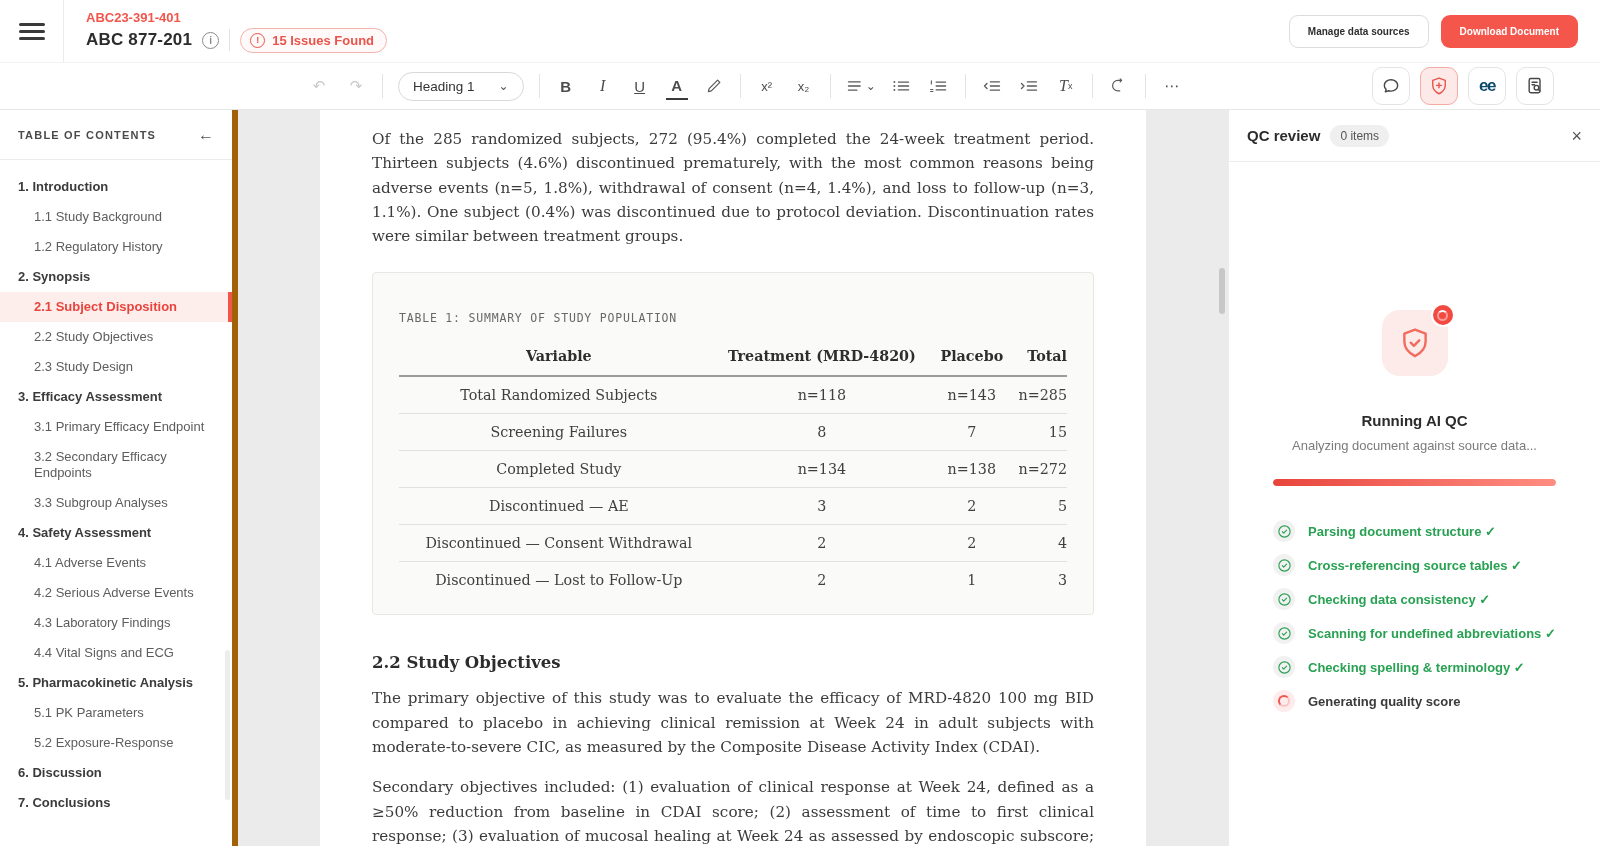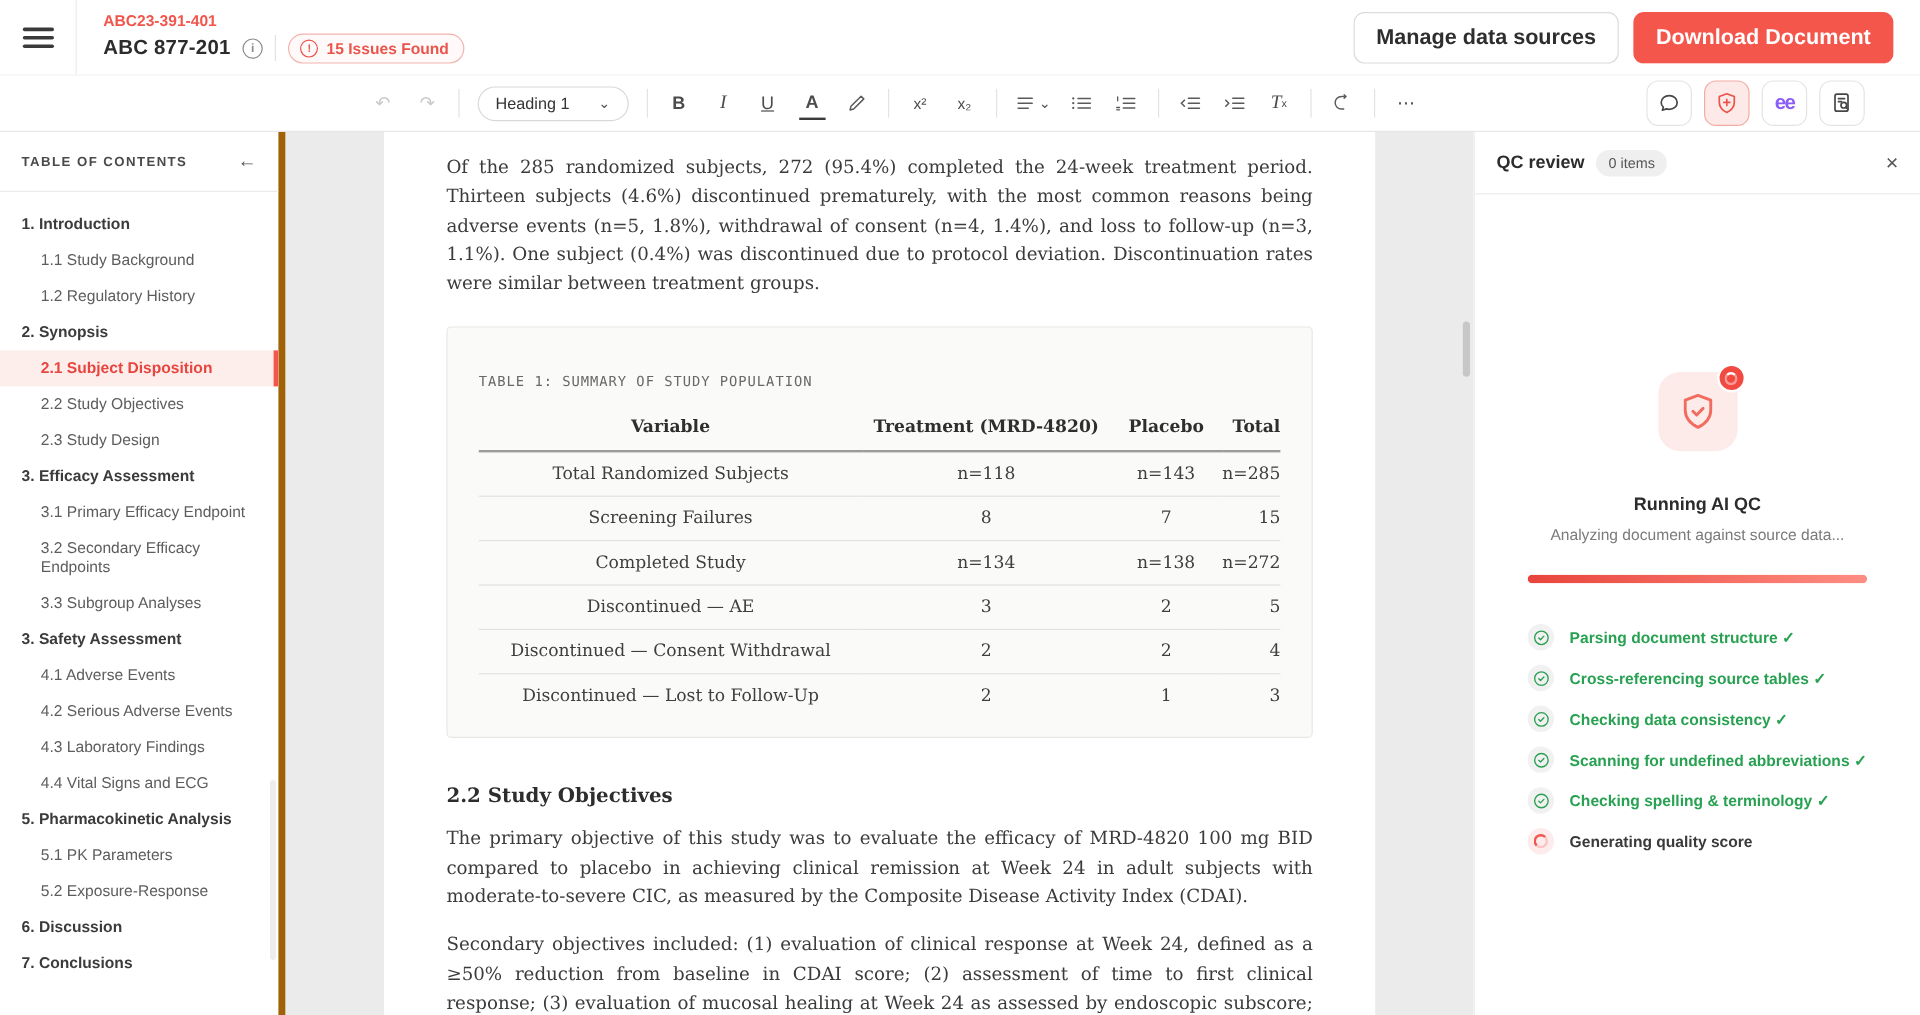--- a/index.html
+++ b/index.html
@@ -21,21 +21,21 @@
   .info-circle { width: 17px; height: 17px; border: 1.5px solid #8a8a8a; border-radius: 50%;
                  color: #8a8a8a; font-size: 10px; font-weight: 700; display: inline-flex;
                  align-items: center; justify-content: center; font-style: normal; }
   .vdiv { width: 1px; height: 22px; background: #e2e2e2; }
   .issues-badge { display: inline-flex; align-items: center; gap: 7px; border: 1px solid #f3b3ad;
                   background: #fffaf9; color: #e9544b; font-size: 13px; font-weight: 600;
                   border-radius: 999px; padding: 4px 12px 4px 9px; cursor: pointer; }
   .issues-badge .alert-dot { width: 15px; height: 15px; border: 1.5px solid #e9544b; border-radius: 50%;
                   font-size: 9px; font-weight: 800; display: inline-flex; align-items: center; justify-content: center; }
   .topbar-right { margin-left: auto; display: flex; gap: 12px; margin-right: 22px; }
-  .btn { font-size: 18px; font-weight: 600; border-radius: 9px; padding: 10px 18px; cursor: pointer;
+  .btn { font-size: 10px; font-weight: 600; border-radius: 9px; padding: 10px 18px; cursor: pointer;
          border: 1px solid transparent; font-family: "Liberation Sans", sans-serif; }
   .btn-outline { background: #fff; border-color: #dcdcdc; color: #2e2e2e; }
   .btn-primary { background: #f4564c; color: #fff; }
 
   
   .toolbar { position: absolute; top: 62px; left: 0; right: 0; height: 48px; background: #fff;
              border-top: 1px solid #f2f2f2; border-bottom: 1px solid #e7e7e7;
              display: flex; align-items: center; }
   .tools { display: flex; align-items: center; gap: 15px; margin-left: 308px; color: #4c4c4c; }
   .tool { display: inline-flex; align-items: center; justify-content: center; min-width: 22px; height: 28px;
@@ -52,21 +52,21 @@
   .t-color { font-size: 15px; font-weight: 600; border-bottom: 2.5px solid #3a3a3a; line-height: 15px; }
   .t-script { font-size: 13px; }
   .t-clear { font-family: "Liberation Serif", serif; font-style: italic; font-size: 16px; }
   .t-clear sub { font-style: normal; font-size: 9px; font-family: "Liberation Sans", sans-serif; }
   .toolbar-right { margin-left: auto; margin-right: 46px; display: flex; gap: 10px; }
   .icon-btn { width: 38px; height: 38px; border: 1px solid #e4e4e4; border-radius: 10px; background: #fff;
               display: flex; align-items: center; justify-content: center; cursor: pointer; }
   .icon-btn svg { stroke: #474747; fill: none; stroke-width: 1.7; stroke-linecap: round; stroke-linejoin: round; }
   .icon-btn.active { background: #fdeae8; border-color: #f3aba4; }
   .icon-btn.active svg { stroke: #e9544b; }
-  .ee-logo { color: #8b5cf6; font-weight: 800; font-size: 17px; letter-spacing: -1.5px; }
+  .ee-logo { color: #0c4a6e; font-weight: 800; font-size: 17px; letter-spacing: -1.5px; }
 
   
   .toc { position: absolute; top: 110px; left: 0; width: 238px; bottom: 0; background: #fff;
          border-right: 6px solid #a16207; }
   .toc-header { height: 50px; display: flex; align-items: center; justify-content: space-between;
                 padding: 0 18px; border-bottom: 1px solid #ececec; }
   .toc-title { font-size: 11px; font-weight: 700; letter-spacing: 1.2px; color: #4a4a4a; }
   .toc-collapse { font-size: 16px; color: #555; cursor: pointer; }
   .toc-list { padding: 12px 0; }
   .toc-item { font-size: 13px; padding: 7px 18px; line-height: 16px; cursor: pointer; }
@@ -270,21 +270,21 @@
       <div class="toc-item lvl2">1.1 Study Background</div>
       <div class="toc-item lvl2">1.2 Regulatory History</div>
       <div class="toc-item lvl1">2. Synopsis</div>
       <div class="toc-item lvl2 active">2.1 Subject Disposition</div>
       <div class="toc-item lvl2">2.2 Study Objectives</div>
       <div class="toc-item lvl2">2.3 Study Design</div>
       <div class="toc-item lvl1">3. Efficacy Assessment</div>
       <div class="toc-item lvl2">3.1 Primary Efficacy Endpoint</div>
       <div class="toc-item lvl2">3.2 Secondary Efficacy Endpoints</div>
       <div class="toc-item lvl2">3.3 Subgroup Analyses</div>
-      <div class="toc-item lvl1">3. Safety Assessment</div>
+      <div class="toc-item lvl1">4. Safety Assessment</div>
       <div class="toc-item lvl2">4.1 Adverse Events</div>
       <div class="toc-item lvl2">4.2 Serious Adverse Events</div>
       <div class="toc-item lvl2">4.3 Laboratory Findings</div>
       <div class="toc-item lvl2">4.4 Vital Signs and ECG</div>
       <div class="toc-item lvl1">5. Pharmacokinetic Analysis</div>
       <div class="toc-item lvl2">5.1 PK Parameters</div>
       <div class="toc-item lvl2">5.2 Exposure-Response</div>
       <div class="toc-item lvl1">6. Discussion</div>
       <div class="toc-item lvl1">7. Conclusions</div>
     </div>

